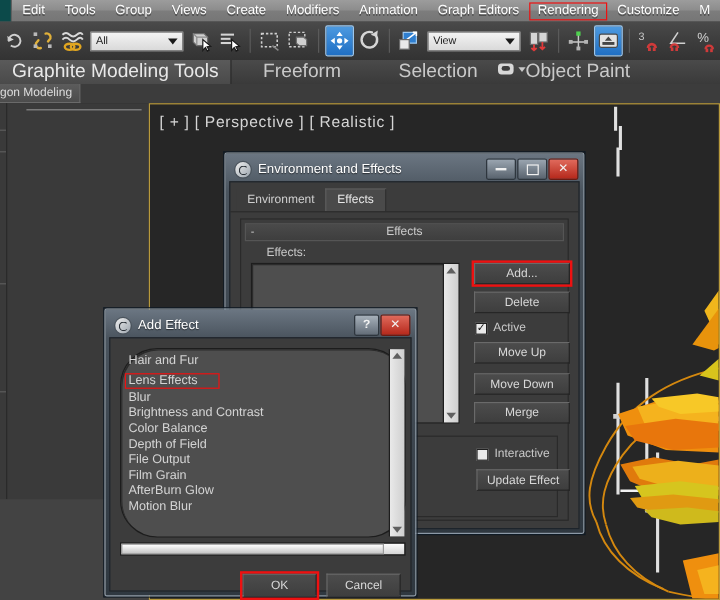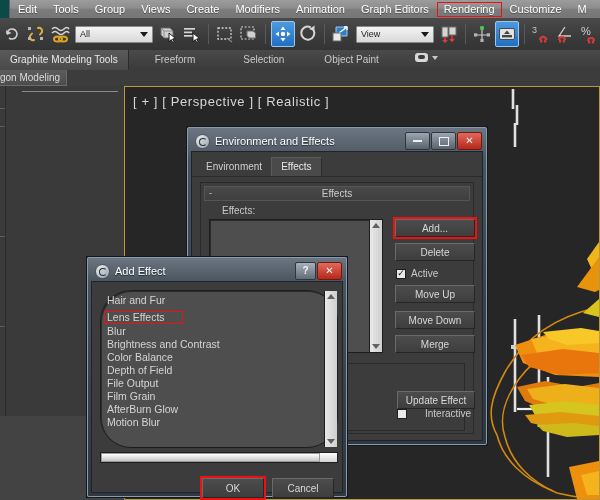--- a/index.html
+++ b/index.html
@@ -8,21 +8,21 @@
     background:#3a3a3a;
     font-family:"Liberation Sans", sans-serif;
     -webkit-font-smoothing:none;
   }
   #app{position:relative;width:600px;height:500px;overflow:hidden;}
 
   
   .menubar{
     position:absolute;left:0;top:0;width:600px;height:18px;
     background:linear-gradient(to bottom,#9c9c9c 0%,#8d8d8d 45%,#7c7c7c 52%,#767676 100%);
-    display:flex;align-items:center;
+    display:flex;align-items:center;justify-content:space-between;
   }
   .menubar .appicon{
     width:9px;height:18px;background:#0c4a4a;
     border-right:1px solid #5f5f5f;
   }
   .menubar .mi{
     color:#ffffff;font-size:11px;line-height:18px;
     padding:0 8px;white-space:nowrap;letter-spacing:0px;
     text-shadow:0 1px 0 rgba(0,0,0,.35);
   }
@@ -66,21 +66,21 @@
   .ribbon{
     position:absolute;left:0;top:50px;width:600px;height:36px;
     background:#3c3c3c;
   }
   .ribbon .tabs{
     position:absolute;left:0;top:0;height:20px;width:600px;
     background:linear-gradient(to bottom,#4a4a4a,#3a3a3a);
     border-bottom:1px solid #2c2c2c;display:flex;align-items:stretch;
   }
   .ribbon .tab{
-    font-size:10px;color:#c9c9c9;line-height:20px;padding:0 10px;white-space:nowrap;
+    font-size:16px;color:#c9c9c9;line-height:20px;padding:0 10px;white-space:nowrap;
   }
   .ribbon .tab.sel{
     background:linear-gradient(to bottom,#5a5a5a,#4a4a4a);
     color:#e8e8e8;
     border-right:1px solid #2c2c2c;
   }
   .ribbon .panelrow{
     position:absolute;left:0;top:20px;height:16px;width:600px;
     background:#3c3c3c;border-bottom:1px solid #2a2a2a;
   }
@@ -526,21 +526,21 @@
             <span class="chk">✓</span>
             <span class="fldlabel">Active</span>
           </div>
 
           <div class="btn3d" style="position:absolute;left:194px;top:102px;width:80px;height:18px;">Move Up</div>
           <div class="btn3d" style="position:absolute;left:194px;top:128px;width:80px;height:18px;">Move Down</div>
           <div class="btn3d" style="position:absolute;left:194px;top:152px;width:80px;height:18px;">Merge</div>
 
           <div style="position:absolute;left:8px;top:180px;right:8px;height:66px;border:1px solid #2a2a2a;background:#3c3c3c;"></div>
 
-          <div style="position:absolute;left:196px;top:190px;display:flex;align-items:center;gap:18px;margin-top:35px;">
+          <div style="position:absolute;left:196px;top:190px;display:flex;align-items:center;gap:5px;">
             <span class="chk"></span>
             <span class="fldlabel">Interactive</span>
           </div>
           <div class="btn3d" style="position:absolute;left:196px;top:208px;width:78px;height:18px;">Update Effect</div>
         </div>
       </div>
     </div>
   </div>
 
   <div class="dlg" style="left:86px;top:256px;width:262px;height:242px;">

